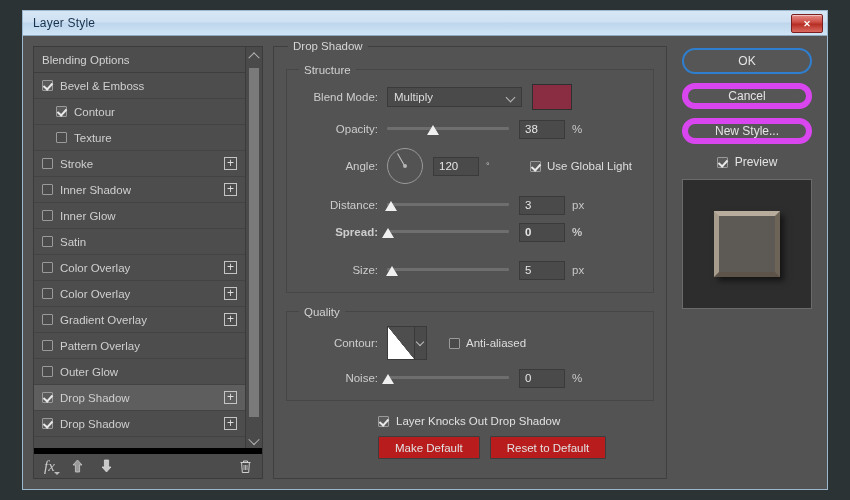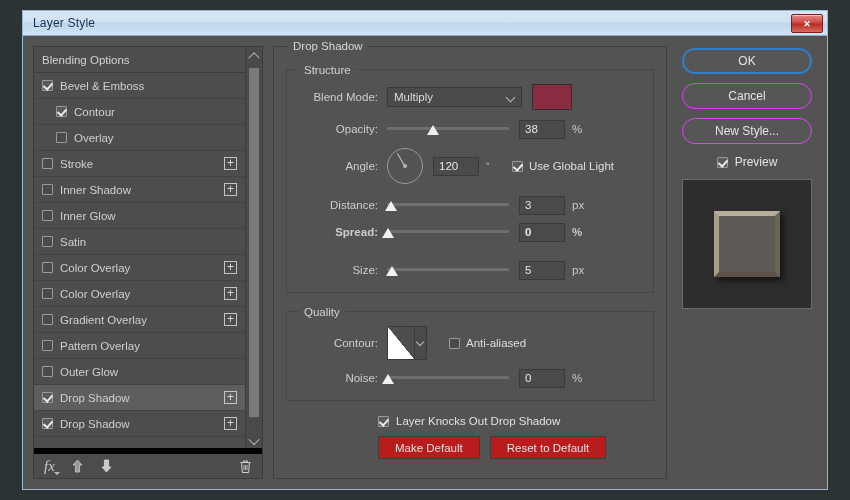--- a/index.html
+++ b/index.html
@@ -168,21 +168,21 @@
     position:relative;cursor:pointer;flex:0 0 34px;
   }
   .dial .hub{
     position:absolute;left:50%;top:50%;width:4px;height:4px;margin:-2px 0 0 -2px;
     background:#b5b5b5;border-radius:50%;
   }
   .dial .hand{
     position:absolute;left:50%;top:50%;width:15px;height:1px;background:#c6c6c6;
     transform-origin:0 50%;
   }
-  .ckrow{display:flex;align-items:center;margin-left:10px;cursor:pointer;}
+  .ckrow{display:flex;align-items:center;margin-left:28px;cursor:pointer;}
   .ckrow .cb{margin-right:6px;}
   .ckrow .t{color:#dedede;font-size:11.5px;}
   .contourbox{
     width:38px;height:32px;border:1px solid #3a3a3a;background:#4a4a4a;
     display:flex;cursor:pointer;
   }
   .cpre{
     width:26px;background:
       linear-gradient(to top right, #ffffff 0%, #ffffff 49.5%, #4e4e4e 50.5%, #4e4e4e 100%);
   }
@@ -200,21 +200,21 @@
     color:#e2e2e2;font-size:11.5px;display:flex;align-items:center;
     justify-content:center;cursor:pointer;border-radius:1px;
   }
 
   
   .rightcol{
     width:140px;flex:0 0 140px;display:flex;flex-direction:column;align-items:center;
     padding-top:2px;
   }
   .pill{
-    width:130px;height:26px;border-radius:13px;border:1px solid #d946ef;
+    width:130px;height:26px;border-radius:13px;border:6px solid #d946ef;
     background:#565656;color:#e4e4e4;font-size:12px;
     display:flex;align-items:center;justify-content:center;
     margin-bottom:9px;cursor:pointer;box-sizing:border-box;
   }
   .pill.primary{border:2px solid #2f7fd0;background:#565656;}
   .prevrow{display:flex;align-items:center;margin:2px 0 10px 0;cursor:pointer;}
   .prevrow .t{color:#e2e2e2;font-size:12px;}
   .thumbbox{
     width:130px;height:130px;border:1px solid #6a6a6a;background:#2d2d2d;
     display:flex;align-items:center;justify-content:center;box-sizing:border-box;
@@ -249,21 +249,21 @@
               <div class="row">
                 <div class="cb on"></div>
                 <div class="lbl">Bevel &amp; Emboss</div>
               </div>
               <div class="row ind1">
                 <div class="cb on"></div>
                 <div class="lbl">Contour</div>
               </div>
               <div class="row ind1">
                 <div class="cb"></div>
-                <div class="lbl">Overlay</div>
+                <div class="lbl">Texture</div>
               </div>
               <div class="row">
                 <div class="cb"></div>
                 <div class="lbl">Stroke</div>
                 <div class="plus">
                   <span>+</span>
                 </div>
               </div>
               <div class="row">
                 <div class="cb"></div>

